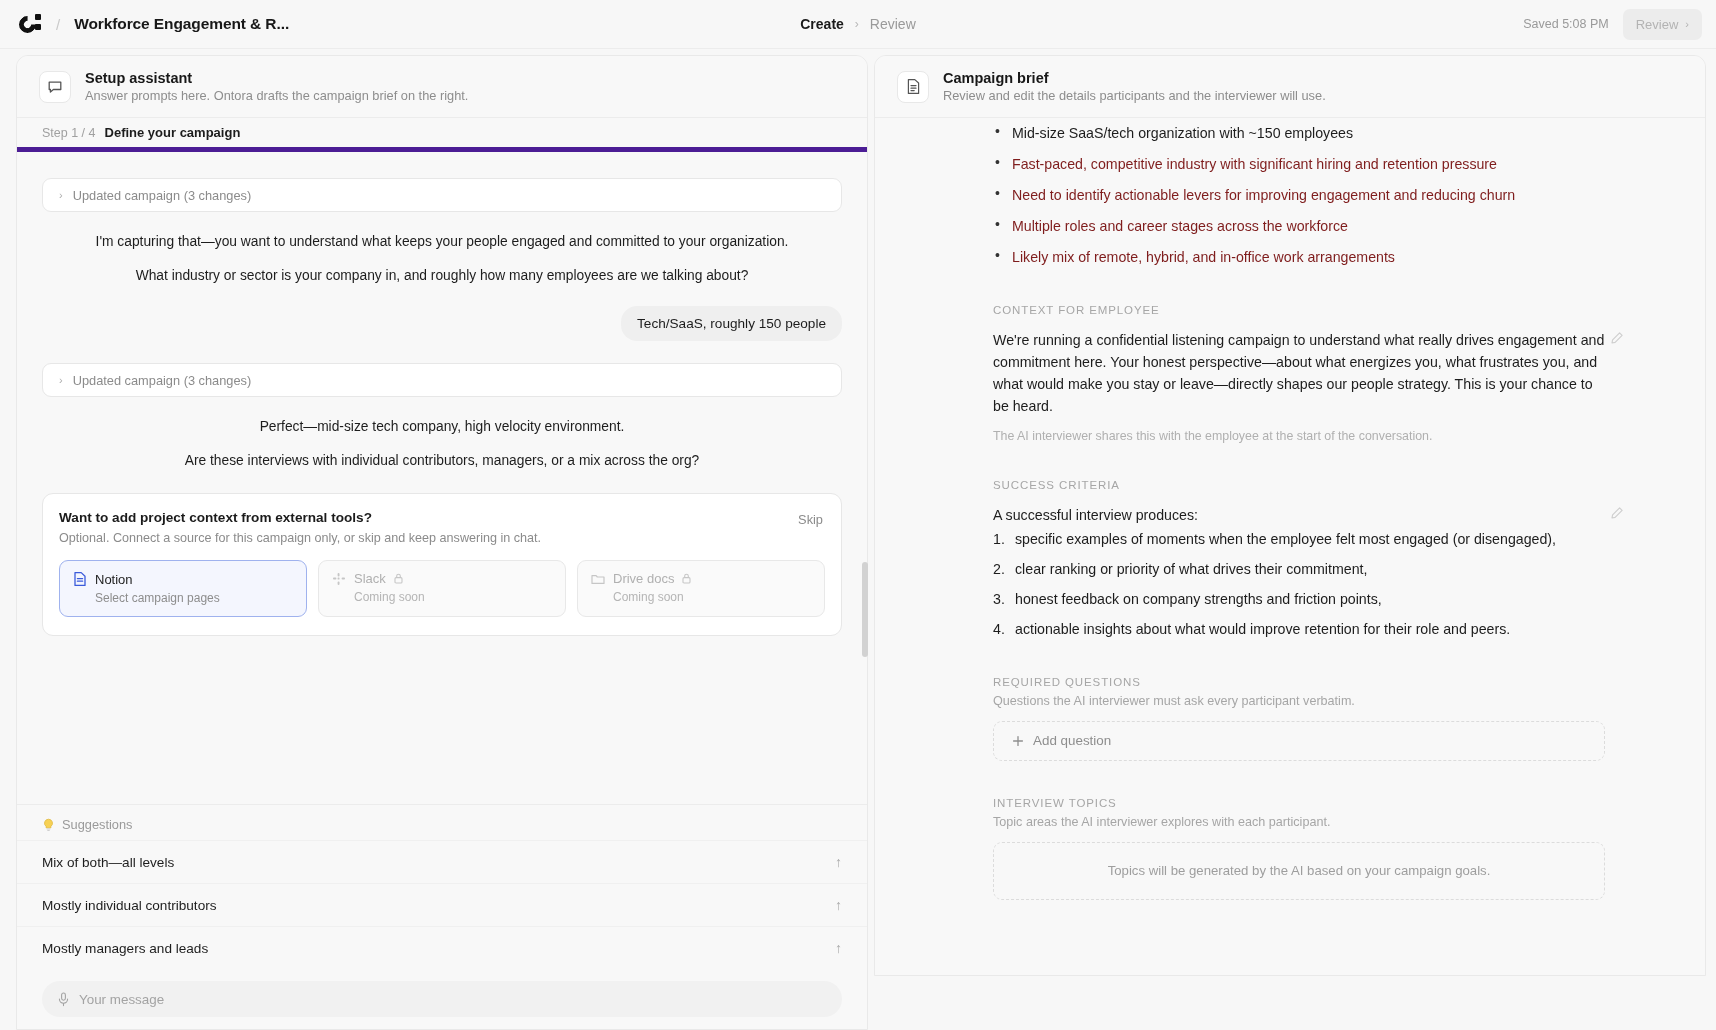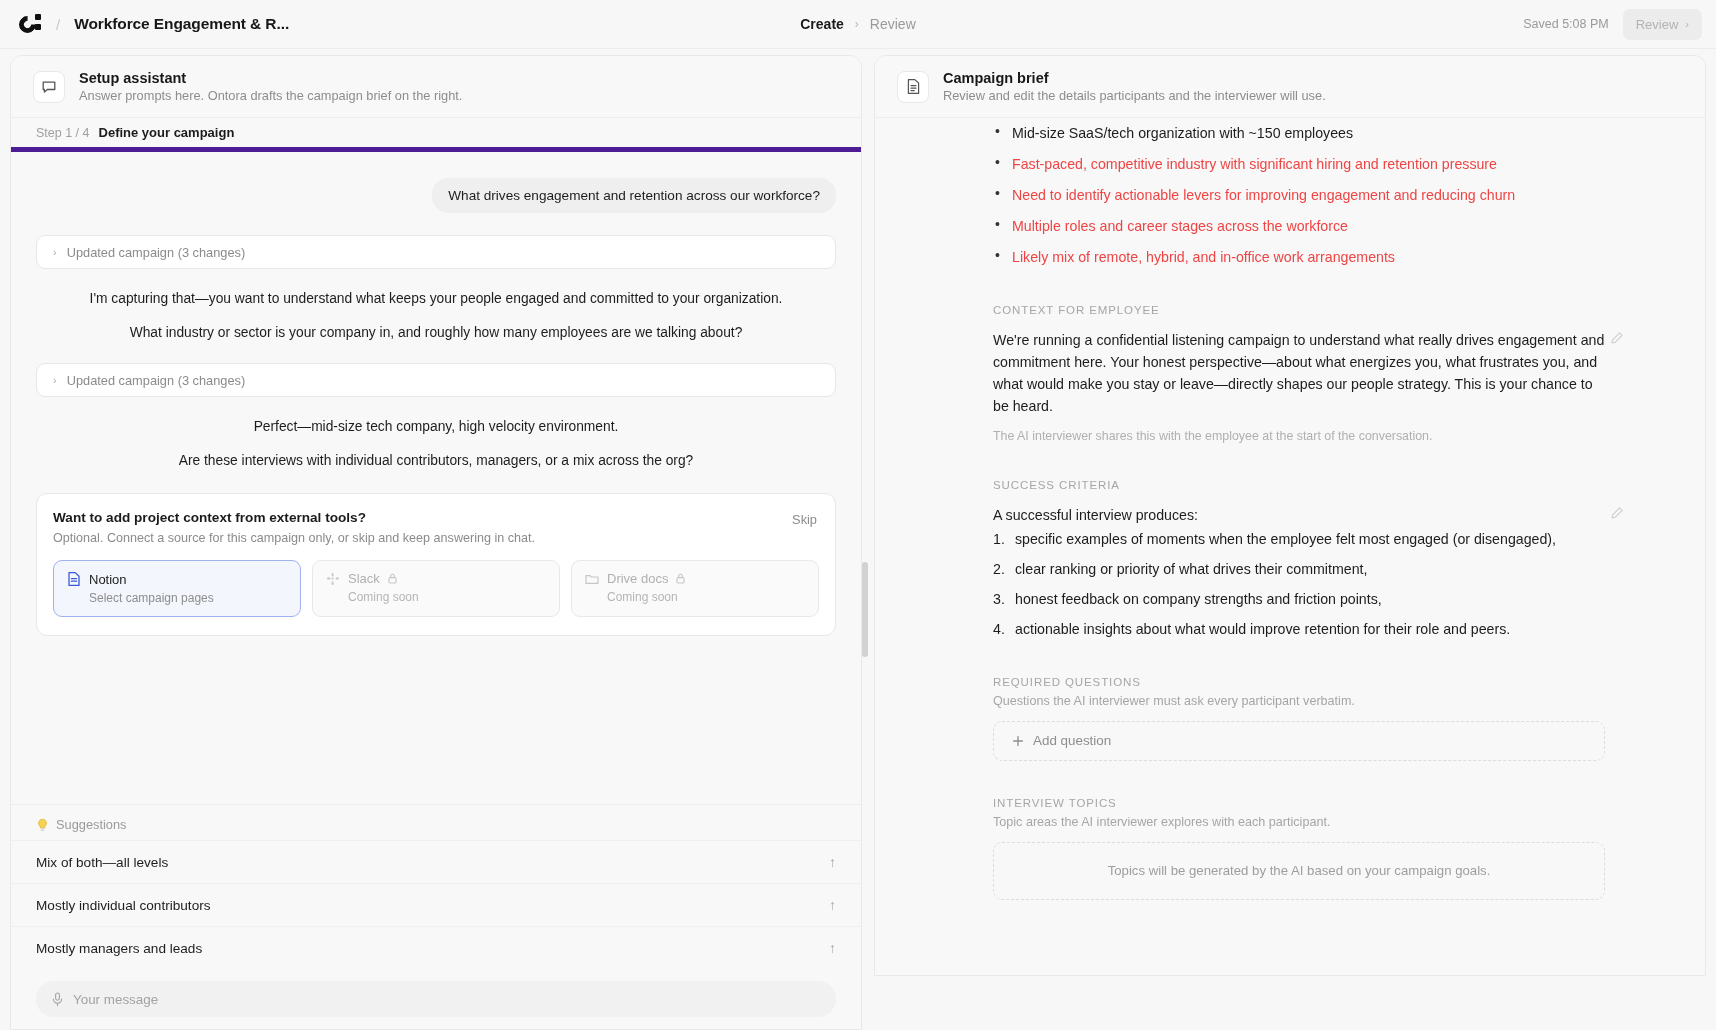--- a/index.html
+++ b/index.html
@@ -59,21 +59,21 @@
   
   .panes { position: absolute; left: 0; top: 49px; width: 1716px; height: 981px; }
 
   .pane {
     position: absolute; top: 6px;
     background: #f8f8f8;
     border: 1px solid #e9e9e9;
     border-radius: 12px 12px 0 0;
     overflow: hidden;
   }
-  .pane-left  { left: 10px;  width: 852px; height: 975px; }
+  .pane-left  { left: 16px;  width: 852px; height: 975px; }
   .pane-right { left: 874px; width: 832px; height: 921px; }
 
   .pane-head {
     height: 62px; display: flex; align-items: center; gap: 14px;
     padding: 0 22px; border-bottom: 1px solid #ececec;
     background: #f8f8f8;
   }
   .head-ico {
     width: 32px; height: 32px; border-radius: 8px;
     background: #fff; border: 1px solid #e8e8e8;
@@ -165,21 +165,21 @@
   .composer .ph { font-size: 13.4px; color: #a3a3a3; }
 
   
   .brief {
     position: relative; height: 912px; overflow: hidden;
     padding: 0 100px 0 118px;
   }
   .bullets { list-style: none; padding-top: 4px; }
   .bullets li {
     position: relative; padding-left: 19px; margin-bottom: 9px;
-    font-size: 14.2px; line-height: 1.55; color: #ef4444;
+    font-size: 14.2px; line-height: 1.55; color: #7f1d1d;
   }
   .bullets li::before {
     content: "•"; position: absolute; left: 2px; top: -1px; color: #333; font-size: 14px;
   }
   .bullets li:first-child { color: #1d1d1d; }
 
   .sec { margin-top: 36px; position: relative; }
   .sec-label {
     font-size: 11.5px; letter-spacing: 0.9px; color: #a6a6a6; font-weight: 400;
     margin-bottom: 13px; text-transform: uppercase;
@@ -262,34 +262,34 @@
       </div>
     </div>
 
     <div class="step-row">
       <span class="step-label">Step 1 / 4</span>
       <span class="step-name">Define your campaign</span>
     </div>
 
     <div class="chat">
 
-      <div class="msg-user">
-        <span>What drives engagement and retention across our workforce?</span>
-      </div>
 
       <div class="collapse-card">
         <span class="chev">›</span>
         <span class="lbl">Updated campaign (3 changes)</span>
       </div>
 
       <div class="msg-bot">
         <p>I'm capturing that—you want to understand what keeps your people engaged and committed to your organization.</p>
         <p>What industry or sector is your company in, and roughly how many employees are we talking about?</p>
       </div>
 
+      <div class="msg-user">
+        <span>Tech/SaaS, roughly 150 people</span>
+      </div>
 
       <div class="collapse-card">
         <span class="chev">›</span>
         <span class="lbl">Updated campaign (3 changes)</span>
       </div>
 
       <div class="msg-bot">
         <p>Perfect—mid-size tech company, high velocity environment.</p>
         <p>Are these interviews with individual contributors, managers, or a mix across the org?</p>
       </div>

